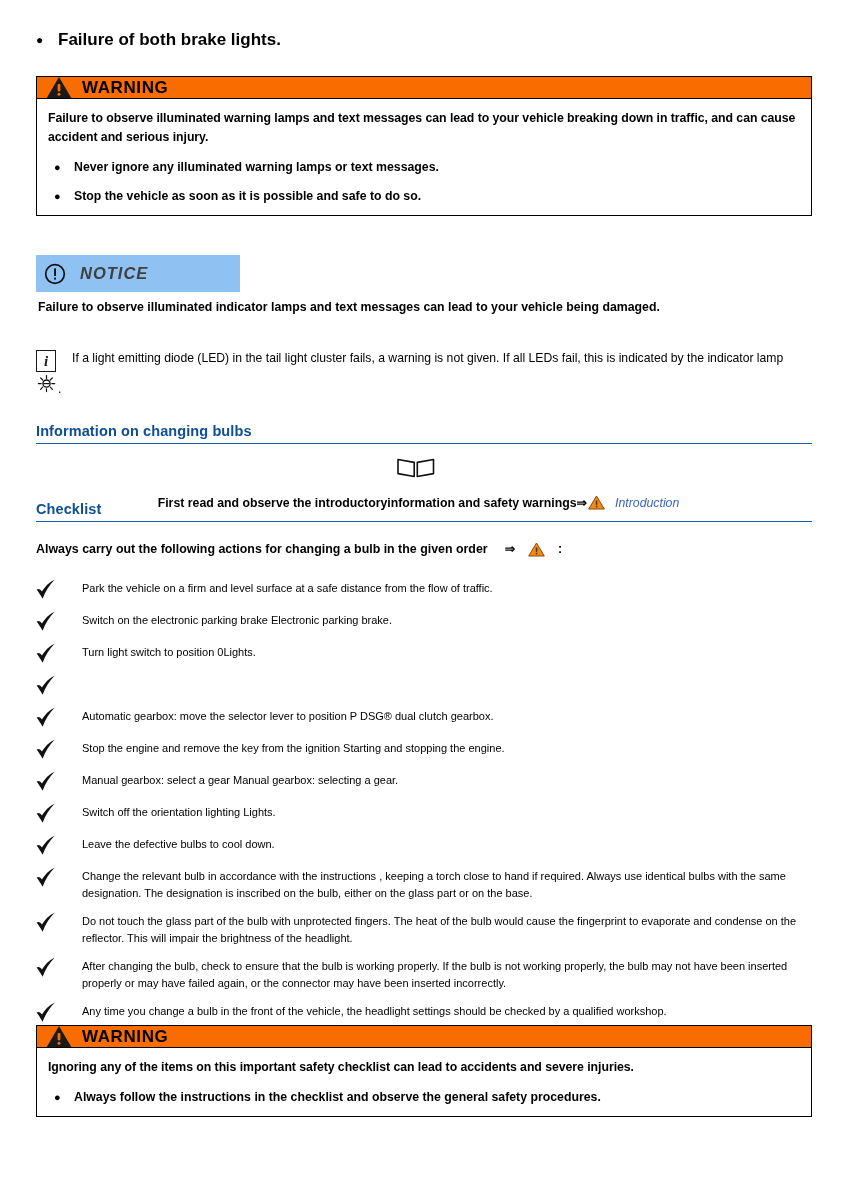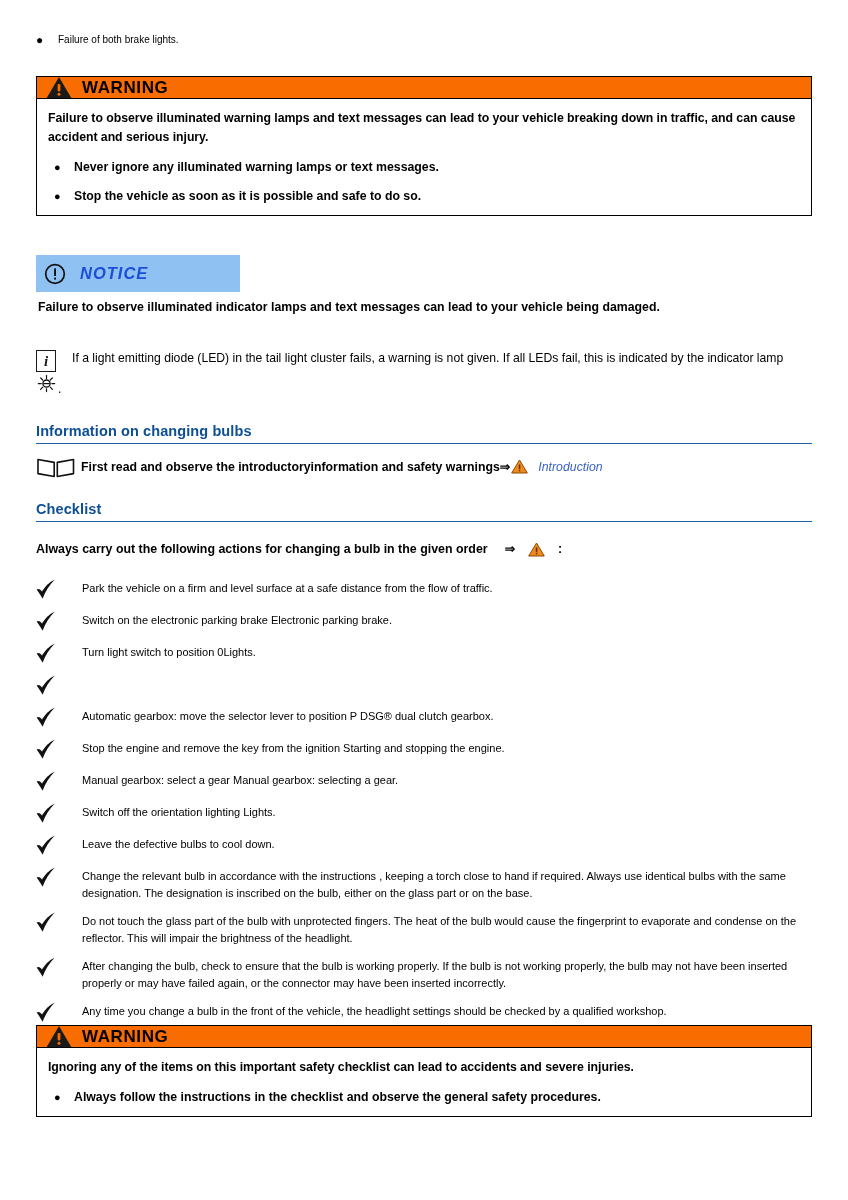--- a/index.html
+++ b/index.html
@@ -42,21 +42,21 @@
   }
 
   
   .intro-bullet {
     position: absolute;
     left: 36px;
     top: 31px;
     width: 600px;
   }
   .intro-bullet .bullet-dot { font-size: 12px; line-height: 18px; }
-  .intro-bullet .bullet-text { font-size: 10px; line-height: 18px; }
+  .intro-bullet .bullet-text { font-size: 17px; line-height: 18px; font-weight: bold; }
 
   
   .warnbox {
     position: absolute;
     box-sizing: border-box;
     border: 1.5px solid #000000;
     background: #ffffff;
   }
   .warnbox .warnhead {
     background: #f96c00;
@@ -111,21 +111,21 @@
   }
   .notice-icon {
     width: 22px; height: 22px;
     flex: 0 0 22px;
     margin-right: 14px;
   }
   .notice-title {
     font-size: 16.5px;
     font-weight: bold;
     font-style: italic;
-    color: #1d4ed8;
+    color: #404040;
     letter-spacing: 1px;
   }
   .notice-text {
     position: absolute;
     left: 38px;
     top: 299px;
     width: 760px;
     font-size: 12.3px;
     font-weight: bold;
     line-height: 17px;
@@ -191,20 +191,21 @@
   #h-checklist { top: 501px; }
 
   
   .readfirst {
     position: absolute;
     left: 36px;
     top: 455px;
     width: 760px;
     display: flex;
     align-items: center;
+    flex-direction: column;
   }
   .book-ico { width: 40px; flex: 0 0 40px; height: 24px; }
   .readfirst .rf-text {
     font-size: 12.3px;
     font-weight: bold;
     line-height: 17px;
     margin-left: 5px;
   }
   .arrow-ref { font-weight: bold; font-size: 12.5px; }
   .mini-tri { display: inline-block; width: 17px; height: 15px; vertical-align: -3px; margin: 0 1px; }

